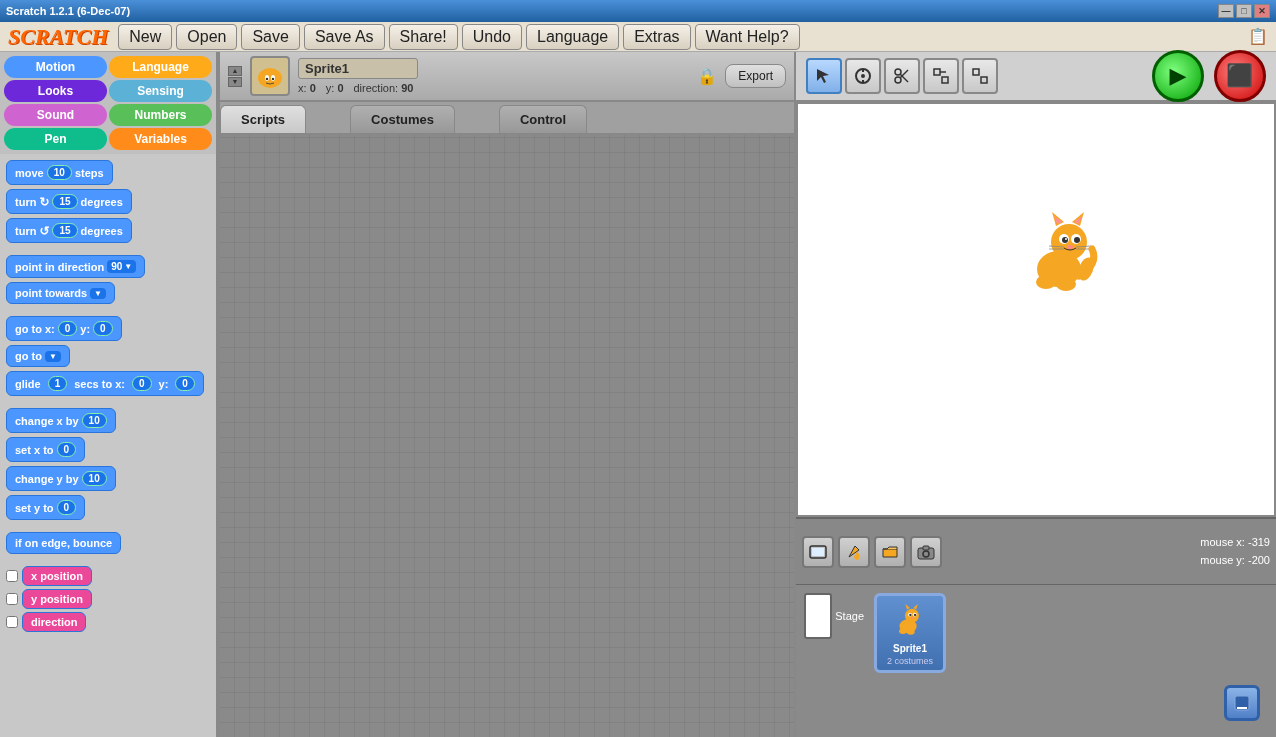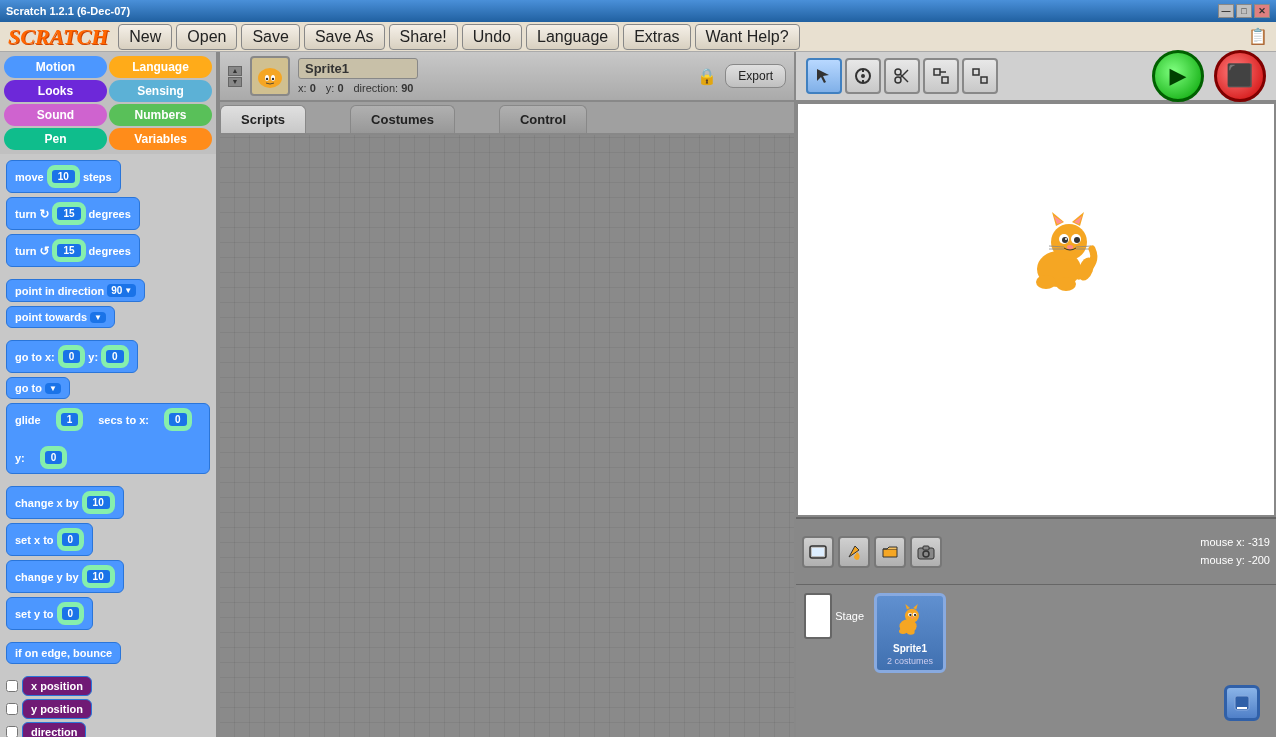--- a/index.html
+++ b/index.html
@@ -122,21 +122,21 @@
       gap: 3px;
       cursor: grab;
       border: 1px solid #2a75d9;
     }
     .block-badge {
       background: #1a73e8;
       border-radius: 8px;
       padding: 1px 6px;
       font-size: 10px;
       color: white;
-      border: 5px solid #86efac;
+      border: 1px solid #86efac;
     }
     .block-sep { height: 8px; }
     .block-dropdown {
       background: #1a73e8;
       border-radius: 4px;
       padding: 1px 4px;
       font-size: 10px;
       color: white;
       display: inline-flex;
       align-items: center;
@@ -145,21 +145,21 @@
     .arrow-down { font-size: 8px; }
 
     .checkbox-block {
       display: flex;
       align-items: center;
       gap: 4px;
       margin-bottom: 3px;
     }
     .checkbox-block input[type=checkbox] { width: 12px; height: 12px; }
     .checkbox-label {
-      background: #701a75;
+      background: #ec4899;
       border-radius: 6px;
       padding: 3px 8px;
       color: white;
       font-weight: bold;
       font-size: 11px;
       border: 1px solid #2a75d9;
     }
 
     
     .sprite-editor {
@@ -524,21 +524,21 @@
       <div class="block">
         <div class="block-blue">
           <span>go to</span>
           <span class="block-dropdown">
               <span class="arrow-down">▼</span>
             </span>
         </div>
       </div>
 
       <div class="block">
-        <div class="block-blue" style="flex-wrap:wrap; gap:15px;">
+        <div class="block-blue" style="flex-wrap:wrap; gap:7px;">
           <span>glide</span>
           <span class="block-badge">1</span>
           <span>secs to x:</span>
           <span class="block-badge">0</span>
           <span>y:</span>
           <span class="block-badge">0</span>
         </div>
       </div>
       <div class="block-sep"></div>
 

